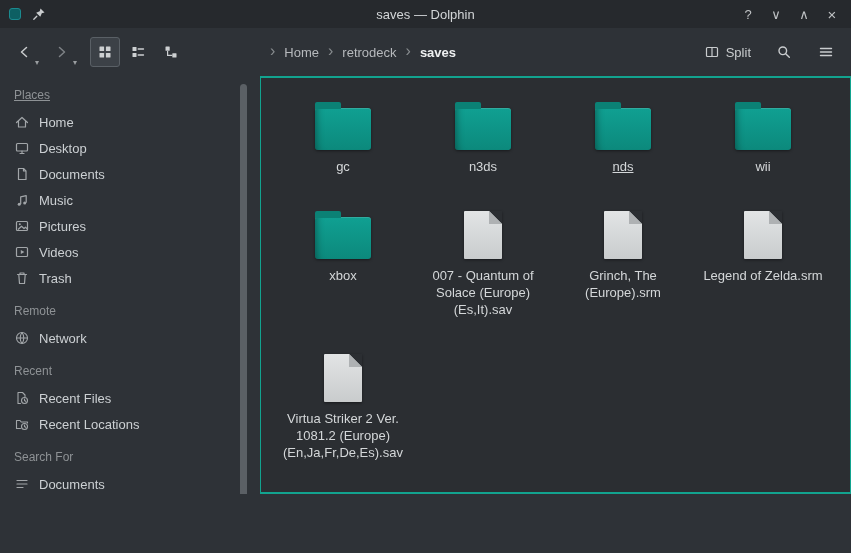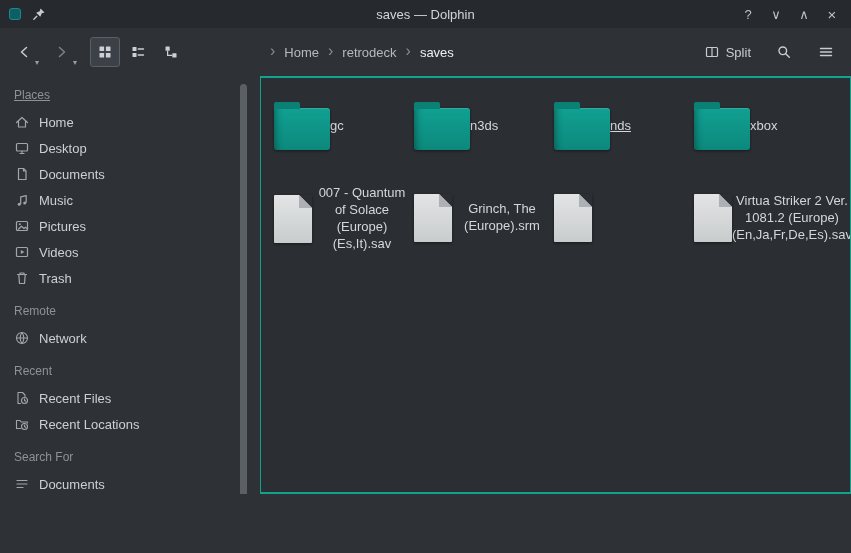--- a/index.html
+++ b/index.html
@@ -33,39 +33,39 @@
   .toolbar{position:relative;height:48px;background:var(--chrome);display:flex;align-items:center;}
   .nav-buttons{margin-left:8px;display:flex;gap:6px;}
   .tool-btn{position:relative;width:32px;height:30px;display:flex;align-items:center;justify-content:center;border-radius:3px;}
   .tool-btn .caret{position:absolute;right:1px;bottom:0px;font-size:8px;color:#9a9ea1;line-height:8px;}
   .view-group{margin-left:12px;display:flex;gap:3px;}
   .view-btn{width:30px;height:30px;display:flex;align-items:center;justify-content:center;border-radius:3px;border:1px solid transparent;}
   .view-btn.active{background:#3c4147;border-color:#5a6066;}
   .breadcrumb{margin-left:84px;display:flex;align-items:center;gap:9px;color:var(--textdim);white-space:nowrap;}
   .crumb-chevron{color:#878b8e;font-size:16px;line-height:16px;transform:translateY(-1px);}
   .crumb{color:var(--textdim);}
-  .crumb.current{color:#eef0f1;font-weight:normal;}
+  .crumb.current{color:#eef0f1;font-weight:bold;}
   .toolbar-right{margin-left:auto;margin-right:10px;display:flex;align-items:center;gap:12px;}
   .split-btn{display:flex;align-items:center;gap:6px;color:var(--toolicon);padding:4px 6px;border-radius:3px;}
   .icon-btn{width:30px;height:30px;display:flex;align-items:center;justify-content:center;border-radius:3px;}
 
   
   .sidebar{position:absolute;left:0;top:76px;width:250px;bottom:0;background:var(--chrome);padding:12px 0 0 12px;overflow:hidden;}
   .section-title{font-size:12px;color:var(--muted);margin:13px 0 7px 2px;}
   .section-title.first{margin-top:0;text-decoration:underline;}
   .side-item{display:flex;align-items:center;gap:9px;height:26px;padding-left:2px;color:#ccd0d3;cursor:default;}
   .side-item .sicon{width:16px;height:16px;display:flex;align-items:center;justify-content:center;flex:0 0 16px;}
   .sb-scrollbar{position:absolute;left:240px;top:84px;width:7px;height:446px;background:#5b6065;border-radius:4px;}
 
   
   .main{position:absolute;left:260px;top:76px;right:0;bottom:0;background:var(--view);
         border:1px solid var(--accent);border-top-width:2px;border-bottom-width:2px;
         padding:14px 4px 0 12px;overflow:hidden;}
   .grid{display:grid;grid-template-columns:repeat(4,140px);row-gap:26px;justify-items:center;align-items:start;}
-  .grid-item{width:138px;display:flex;flex-direction:row;align-items:center;cursor:default;}
+  .grid-item{width:138px;display:flex;flex-direction:column;align-items:center;cursor:default;}
   .icon-box{height:58px;display:flex;align-items:flex-end;justify-content:center;margin-bottom:8px;}
   .grid-label{max-width:132px;text-align:center;line-height:17px;color:#d4d7d9;word-wrap:break-word;}
   .item-focused .grid-label{text-decoration:underline;}
 
   .folder-icon{position:relative;width:56px;height:42px;border-radius:2px 3px 3px 3px;
     background:linear-gradient(180deg,var(--folder1),var(--folder2));
     box-shadow:0 1px 3px rgba(0,0,0,.45), inset 0 1px 0 rgba(255,255,255,.14), inset 9px 0 7px -7px rgba(0,0,0,.35);}
   .folder-icon::before{content:"";position:absolute;top:-6px;left:0;width:26px;height:7px;background:var(--foldertab);border-radius:2px 2px 0 0;}
 
   .file-icon{position:relative;width:38px;height:48px;border-radius:1px;
@@ -343,25 +343,31 @@
       </div>
 
       <div class="grid-item item-focused">
         <div class="icon-box">
             <div class="folder-icon"></div>
           </div>
         <div class="grid-label">nds</div>
       </div>
 
 
-
       <div class="grid-item">
         <div class="icon-box">
             <div class="folder-icon"></div>
           </div>
+        <div class="grid-label">wii</div>
+      </div>
+
+      <div class="grid-item">
+        <div class="icon-box">
+            <div class="folder-icon"></div>
+          </div>
         <div class="grid-label">xbox</div>
       </div>
 
       <div class="grid-item">
         <div class="icon-box">
             <div class="file-icon"></div>
           </div>
         <div class="grid-label">007 - Quantum of Solace (Europe) (Es,It).sav</div>
       </div>
 
@@ -369,20 +375,21 @@
         <div class="icon-box">
             <div class="file-icon"></div>
           </div>
         <div class="grid-label">Grinch, The (Europe).srm</div>
       </div>
 
       <div class="grid-item">
         <div class="icon-box">
             <div class="file-icon"></div>
           </div>
+        <div class="grid-label">Legend of Zelda.srm</div>
       </div>
 
       <div class="grid-item">
         <div class="icon-box">
             <div class="file-icon"></div>
           </div>
         <div class="grid-label">Virtua Striker 2 Ver. 1081.2 (Europe) (En,Ja,Fr,De,Es).sav</div>
       </div>
 
     </div>

